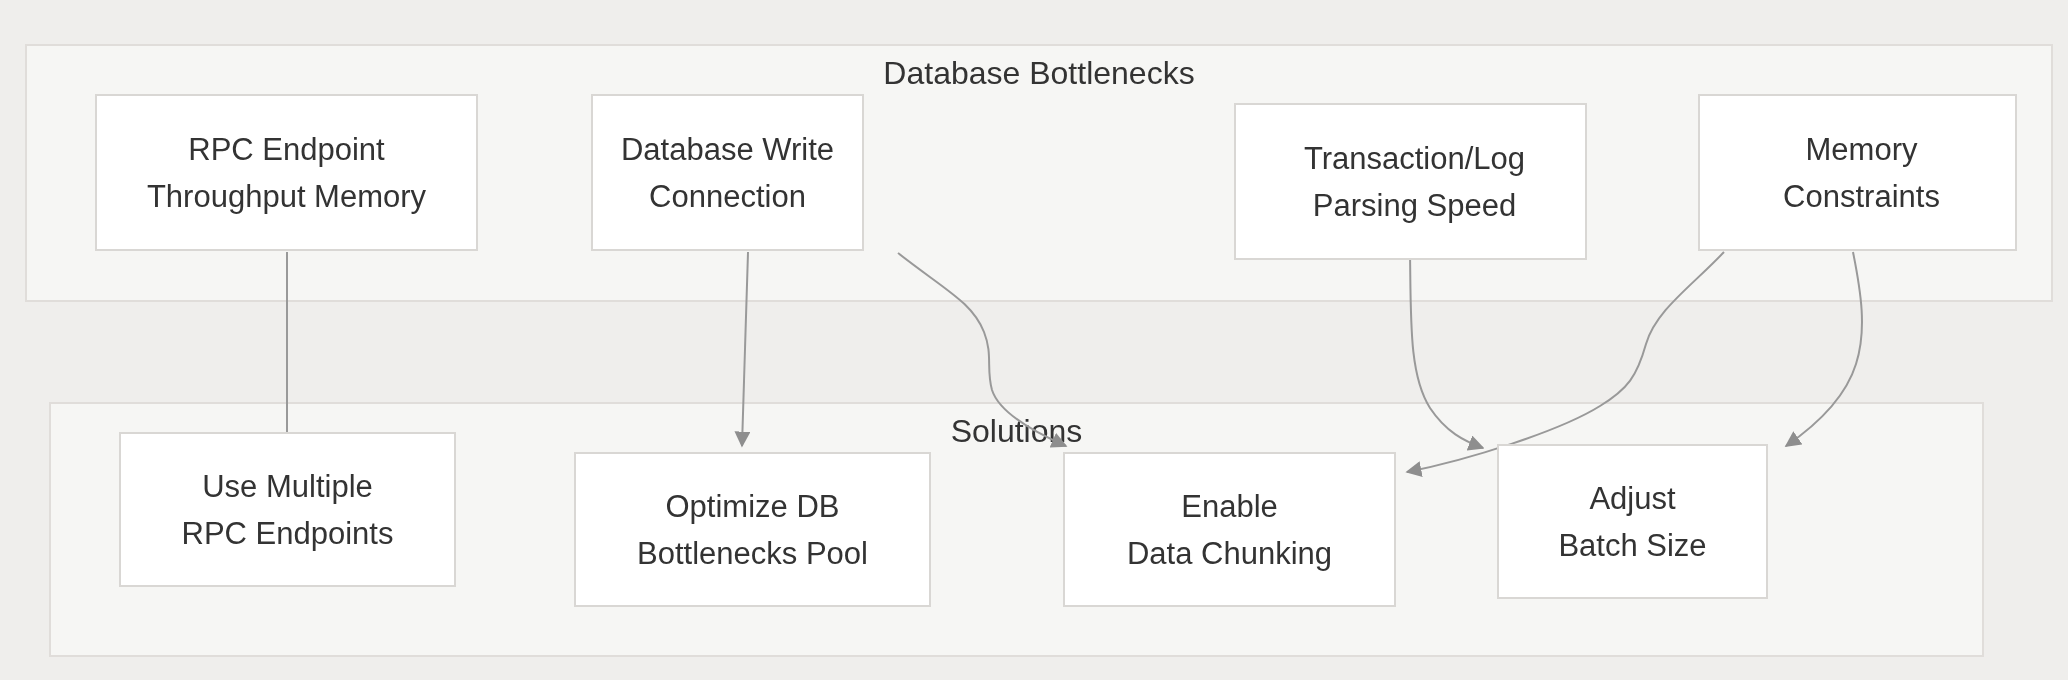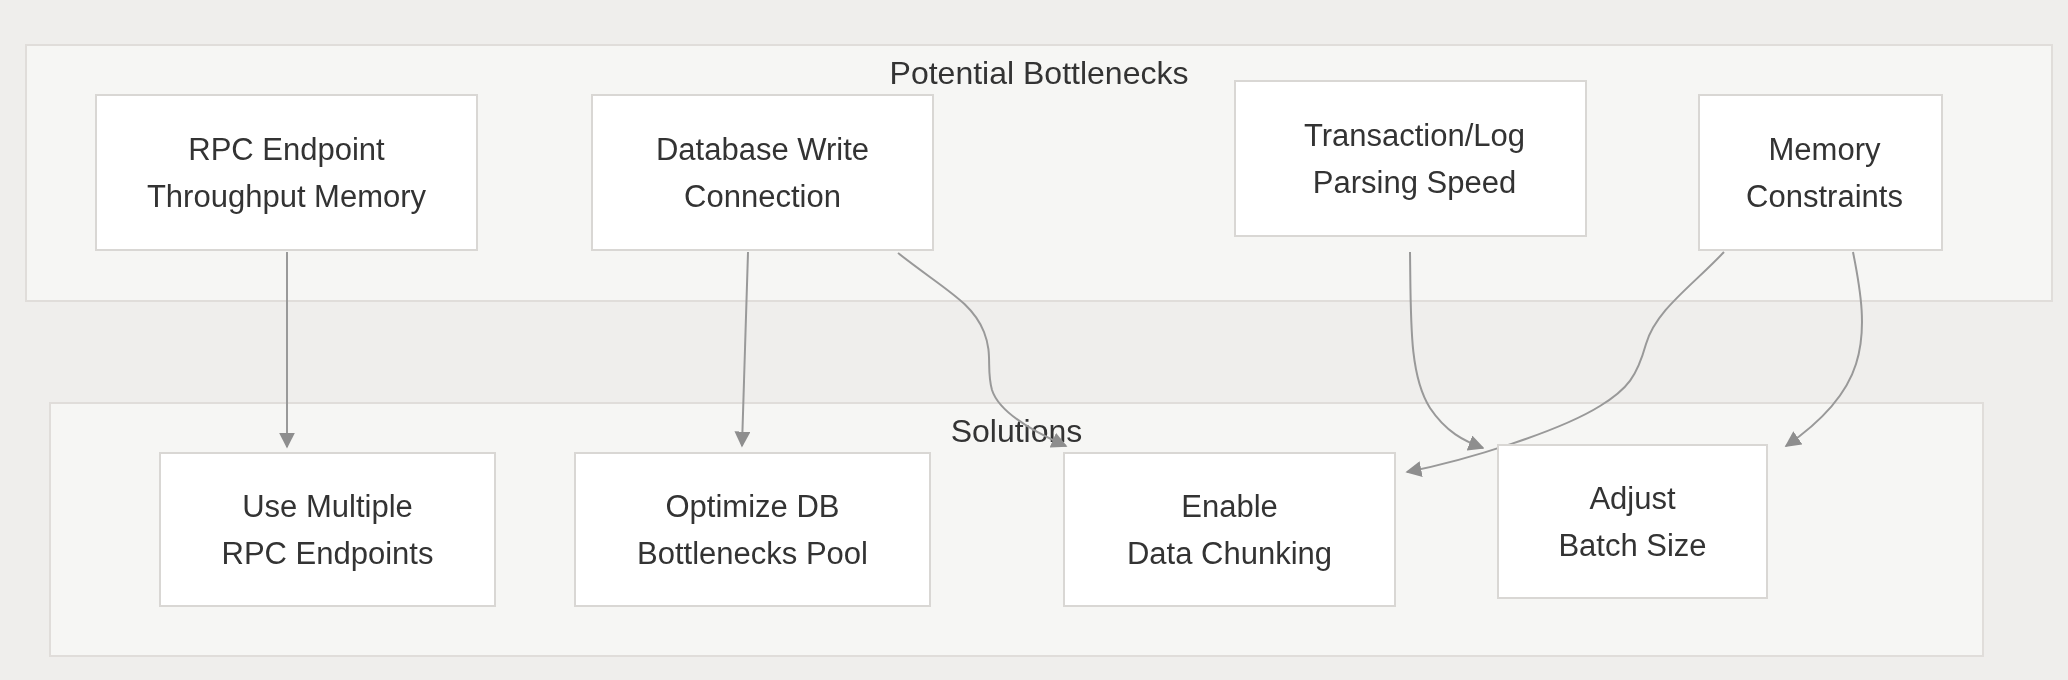--- a/index.html
+++ b/index.html
@@ -58,35 +58,35 @@
     flex-direction: column;
     align-items: center;
     justify-content: center;
     text-align: center;
     font-size: 31px;
     line-height: 47px;
     color: #333333;
     z-index: 3;
   }
   .n-rpc    { left: 95px;   top: 94px;  width: 383px; height: 157px; }
-  .n-db     { left: 591px;  top: 94px;  width: 343px; height: 157px; }
-  .n-tx     { left: 1234px; top: 80px;  width: 353px; height: 157px; padding-left: 8px; }
-  .n-mem    { left: 1698px; top: 94px;  width: 245px; height: 157px; padding-left: 8px; }
-  .n-userpc { left: 119px;  top: 452px; width: 337px; height: 155px; margin-left: 40px; }
+  .n-db     { left: 591px;  top: 94px;  width: 273px; height: 157px; }
+  .n-tx     { left: 1234px; top: 103px;  width: 353px; height: 157px; padding-left: 8px; }
+  .n-mem    { left: 1698px; top: 94px;  width: 319px; height: 157px; padding-left: 8px; }
+  .n-userpc { left: 119px;  top: 432px; width: 337px; height: 155px; }
   .n-optdb  { left: 563px;  top: 452px; width: 357px; height: 155px; margin-left: 11px; }
   .n-chunk  { left: 1063px; top: 452px; width: 333px; height: 155px; }
   .n-batch  { left: 1497px; top: 444px; width: 271px; height: 155px; }
 </style>
 </head>
 <body>
 
 <div class="stage">
 
   <div class="cluster cluster-bottlenecks">
-    <div class="cluster-title">Potential Bottlenecks</div>
+    <div class="cluster-title">Database Bottlenecks</div>
   </div>
   <div class="cluster cluster-solutions">
     <div class="cluster-title">Solutions</div>
   </div>
 
   <svg class="edges" viewBox="0 0 2068 680" xmlns="http://www.w3.org/2000/svg">
     <defs>
       <marker id="arrow" viewBox="0 0 10 10" refX="9" refY="5" markerWidth="8" markerHeight="8" orient="auto-start-reverse">
         <path d="M0,0 L10,5 L0,10 Z" fill="#8e8e8e"></path>
       </marker>

